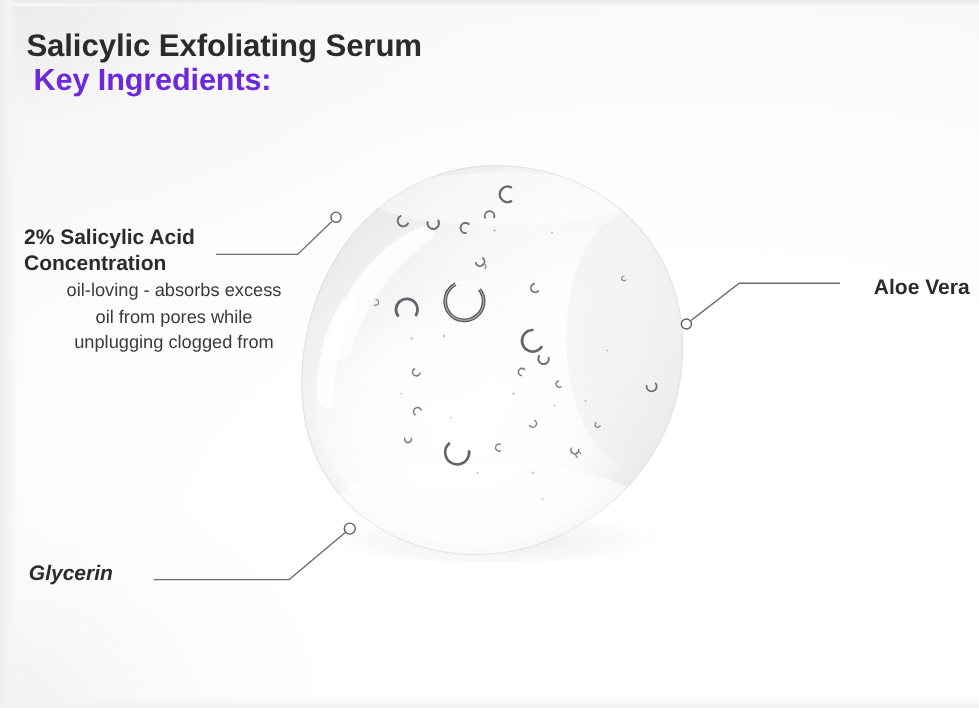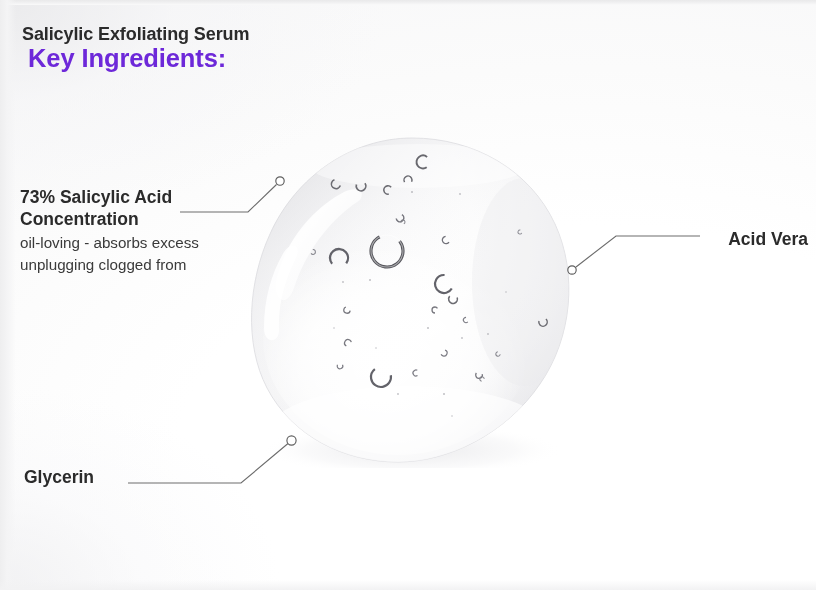--- a/index.html
+++ b/index.html
@@ -56,21 +56,21 @@
   }
 
   
   .title-block {
     position: absolute;
     left: 22px;
     top: 24px;
     z-index: 30;
   }
   .title-line1 {
-    font-size: 18px;
+    font-size: 26px;
     font-weight: bold;
     color: #2b2b2b;
     letter-spacing: -0.1px;
     line-height: 1.12;
     white-space: nowrap;
   }
   .title-line2 {
     font-size: 25.5px;
     font-weight: bold;
     color: #6d28d9;
@@ -98,29 +98,30 @@
     font-weight: bold;
     color: #2b2b2b;
     line-height: 1.28;
     white-space: nowrap;
   }
   .callout .c-body {
     font-size: 15.2px;
     font-weight: normal;
     color: #3a3a3a;
     line-height: 1.30;
+    text-align: center;
   }
 
   #callout-salicylic { left: 20px; top: 186px; width: 250px; }
   #callout-salicylic .c-body { margin-top: 2px; }
 
   #callout-aloe { right: 8px; top: 228px; text-align: right; width: 230px; }
   #callout-aloe .c-body { margin-top: 1px; }
 
-  #callout-glycerin { left: 24px; top: 466px; width: 270px; }
+  #callout-glycerin { left: 24px; top: 466px; width: 270px; font-style: italic; }
   #callout-glycerin .c-body { margin-top: 1px; }
 
   
   .leaders {
     position: absolute;
     inset: 0;
     z-index: 22;
     pointer-events: none;
   }
   .leaders .lead-path {
@@ -294,27 +295,28 @@
       <path class="lead-path" d="M700 236 L 616 236 L 576 267"></path>
       <circle class="lead-dot" cx="572" cy="270" r="4.2"></circle>
     </g>
     <g>
       <path class="lead-path" d="M128 483 L 241 483 L 288 443.5"></path>
       <circle class="lead-dot" cx="291.5" cy="440.5" r="4.6"></circle>
     </g>
   </svg>
 
   <div class="callout" id="callout-salicylic">
-    <div class="c-title">73% Salicylic Acid</div>
+    <div class="c-title">2% Salicylic Acid</div>
     <div class="c-title">Concentration</div>
     <div class="c-body">oil-loving - absorbs excess</div>
+    <div class="c-body">oil from pores while</div>
     <div class="c-body">unplugging clogged from</div>
   </div>
 
   <div class="callout" id="callout-aloe">
-    <div class="c-title">Acid Vera</div>
+    <div class="c-title">Aloe Vera</div>
   </div>
 
   <div class="callout" id="callout-glycerin">
     <div class="c-title">Glycerin</div>
   </div>
 
 </div>
 
 </body></html>

